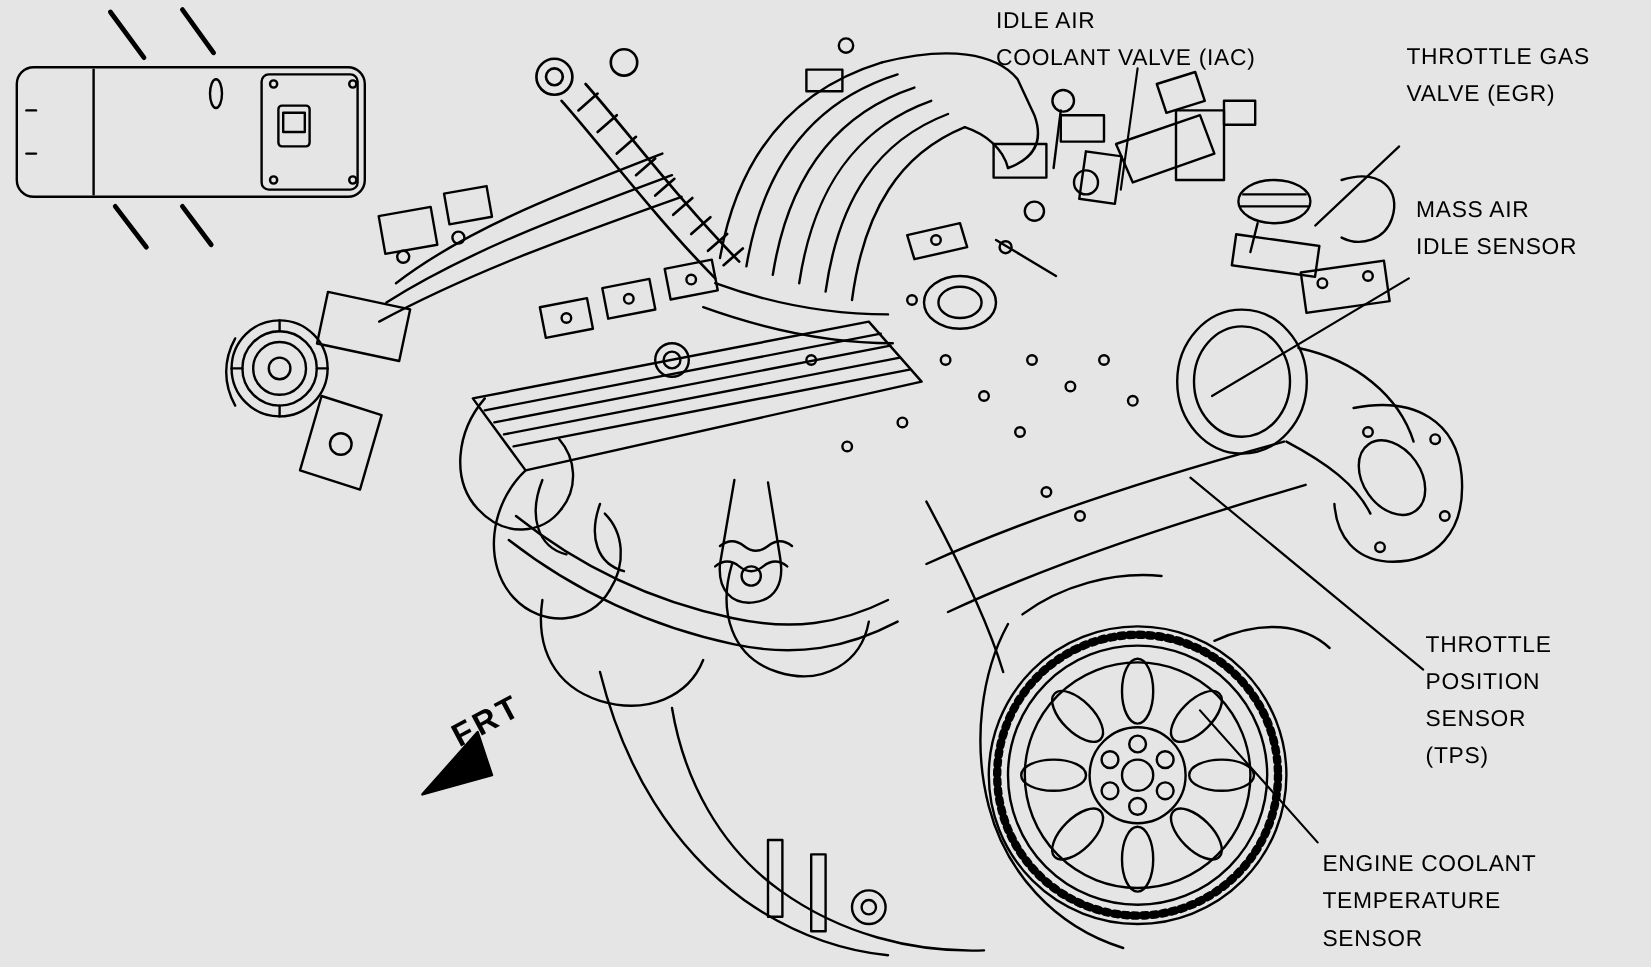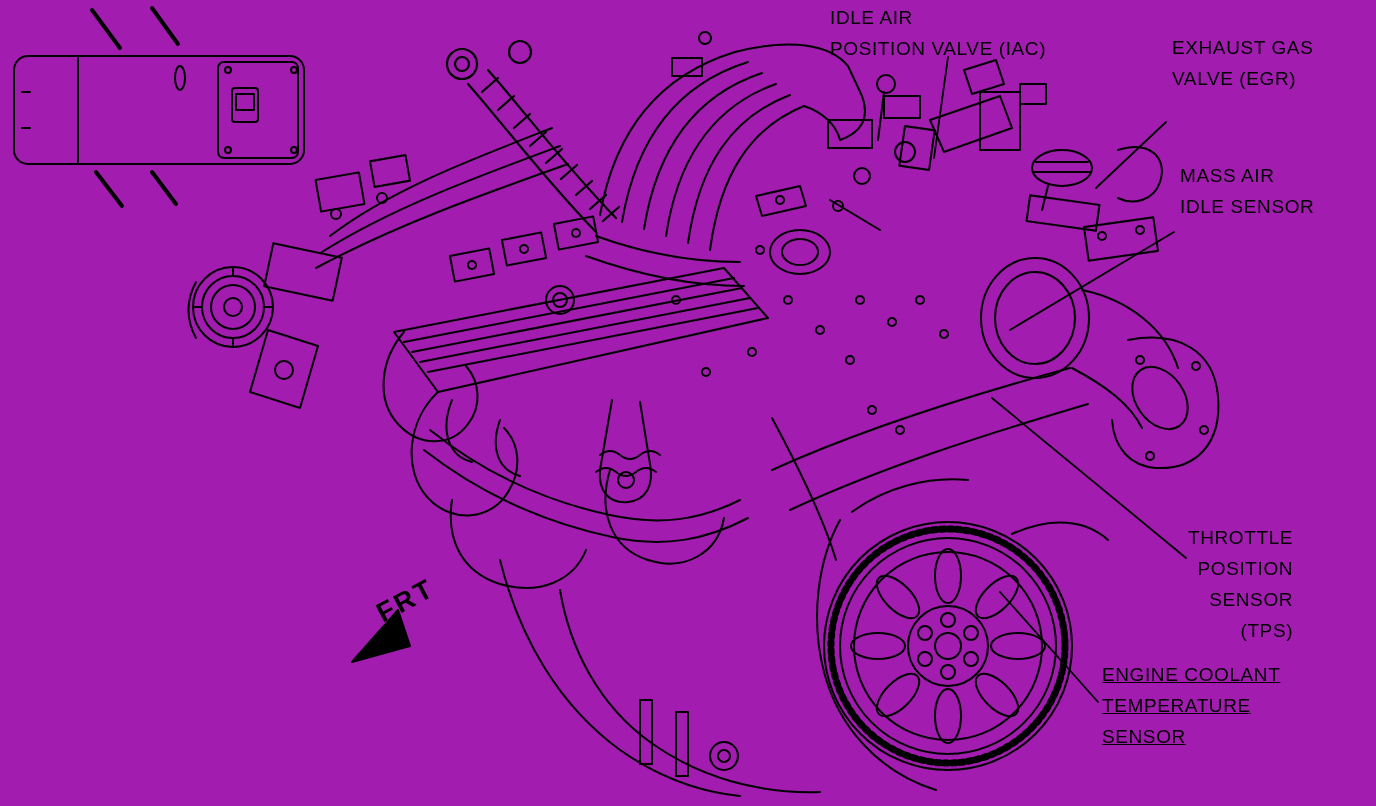--- a/index.html
+++ b/index.html
@@ -1,18 +1,18 @@
 <!DOCTYPE html>
 <html><head>
 <meta charset="utf-8">
 <style>
   html,body{margin:0;padding:0;background:#ffffff;}
   .stage{
     position:relative;width:1376px;height:806px;overflow:hidden;
-    background:#a21caf;color:#000;
+    background:#e5e5e5;color:#000;
     font-family:"Liberation Sans", sans-serif;
   }
   .art{position:absolute;left:0;top:0;}
   .label{
     position:absolute;
     font-size:19px;font-weight:500;letter-spacing:.6px;
     line-height:31px;white-space:nowrap;color:#000;
   }
   .label span{display:block;}
   .frt-label{
@@ -251,41 +251,41 @@
       <line x1="948" y1="57" x2="934" y2="158"></line>
       <line x1="1166" y1="122" x2="1096" y2="188"></line>
       <line x1="1174" y1="232" x2="1010" y2="330"></line>
       <line x1="1186" y1="558" x2="992" y2="398"></line>
       <line x1="1098" y1="702" x2="1000" y2="592"></line>
     </g>
   </svg>
 
   <div class="label" style="left:830px;top:2px;">
     <span>IDLE AIR</span>
-    <span>POSITION VALVE (IAC)</span>
+    <span>COOLANT VALVE (IAC)</span>
   </div>
 
   <div class="label" style="left:1172px;top:32px;">
-    <span>EXHAUST GAS</span>
+    <span>THROTTLE GAS</span>
     <span>VALVE (EGR)</span>
   </div>
 
   <div class="label" style="left:1180px;top:160px;">
     <span>MASS AIR</span>
     <span>IDLE SENSOR</span>
   </div>
 
-  <div class="label" style="left:1188px;top:522px;text-align:right;">
+  <div class="label" style="left:1188px;top:522px;">
     <span>THROTTLE</span>
     <span>POSITION</span>
     <span>SENSOR</span>
     <span>(TPS)</span>
   </div>
 
-  <div class="label" style="left:1102px;top:659px;text-decoration:underline;">
+  <div class="label" style="left:1102px;top:705px;">
     <span>ENGINE COOLANT</span>
     <span>TEMPERATURE</span>
     <span>SENSOR</span>
   </div>
 
   <div class="frt-label">FRT</div>
 
 </div>
 
 </body></html>

